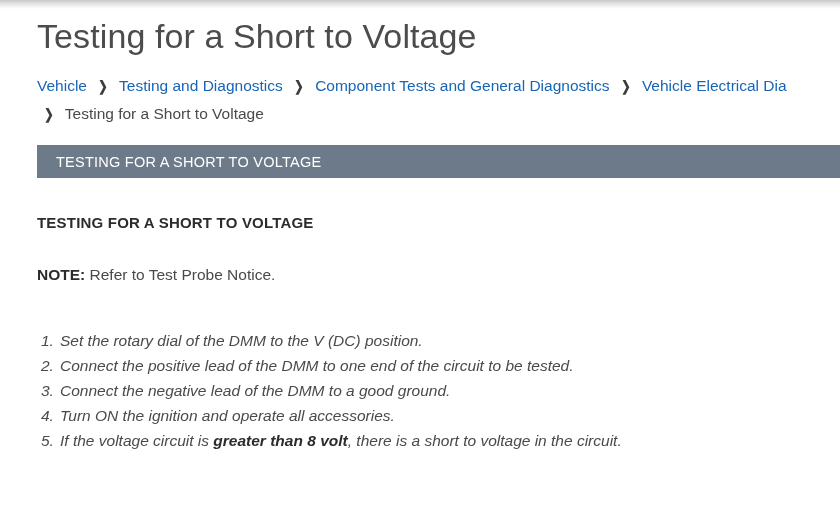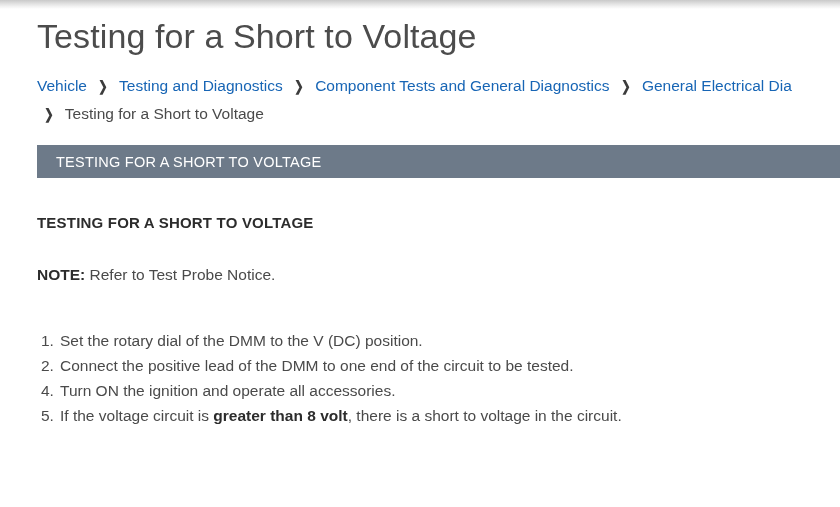--- a/index.html
+++ b/index.html
@@ -137,20 +137,21 @@
 
   ol.steps {
     list-style: none;
     padding-left: 4px;
   }
   ol.steps li {
     font-size: 15.5px;
     color: #4a4a4a;
     line-height: 25px;
     white-space: nowrap;
+    font-style: italic;
   }
   .step-num {
     display: inline-block;
     min-width: 19px;
     color: #4a4a4a;
   }
   .step-bold {
     font-weight: 700;
     color: #2c2c2c;
   }
@@ -166,21 +167,21 @@
 
     <h1 class="page-title">Testing for a Short to Voltage</h1>
 
     <nav class="breadcrumb">
       <a class="crumb-link" href="#">Vehicle</a>
       <span class="crumb-sep">❯</span>
       <a class="crumb-link" href="#">Testing and Diagnostics</a>
       <span class="crumb-sep">❯</span>
       <a class="crumb-link" href="#">Component Tests and General Diagnostics</a>
       <span class="crumb-sep">❯</span>
-      <a class="crumb-link" href="#">General Electrical Dia</a>
+      <a class="crumb-link" href="#">Vehicle Electrical Dia</a>
       <span class="crumb-line2">
         <span class="crumb-sep">❯</span>
         <span class="crumb-current">Testing for a Short to Voltage</span>
       </span>
     </nav>
 
     <div class="section-bar">
       <span class="section-bar-label">TESTING FOR A SHORT TO VOLTAGE</span>
     </div>
 
@@ -194,20 +195,23 @@
 
 
       <ol class="steps">
         <li>
           <span class="step-num">1.</span><span>Set the rotary dial of the DMM to the V (DC) position.</span>
         </li>
         <li>
           <span class="step-num">2.</span><span>Connect the positive lead of the DMM to one end of the circuit to be tested.</span>
         </li>
         <li>
+          <span class="step-num">3.</span><span>Connect the negative lead of the DMM to a good ground.</span>
+        </li>
+        <li>
           <span class="step-num">4.</span><span>Turn ON the ignition and operate all accessories.</span>
         </li>
         <li>
           <span class="step-num">5.</span><span>If the voltage circuit is </span><span class="step-bold">greater than 8 volt</span><span>, there is a short to voltage in the circuit.</span>
         </li>
       </ol>
 
     </div>
 
   </div>

